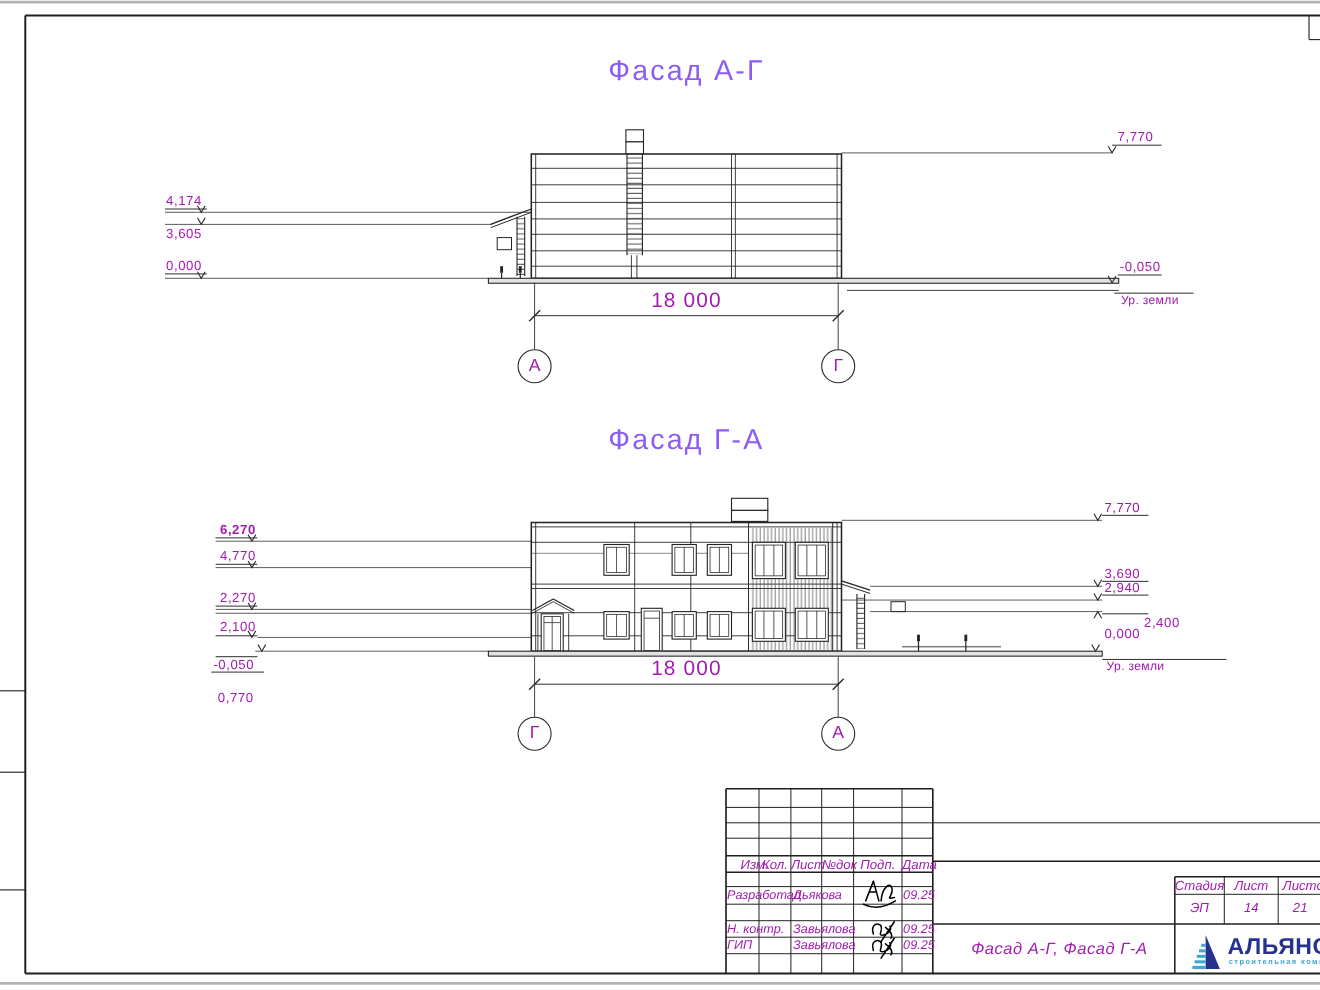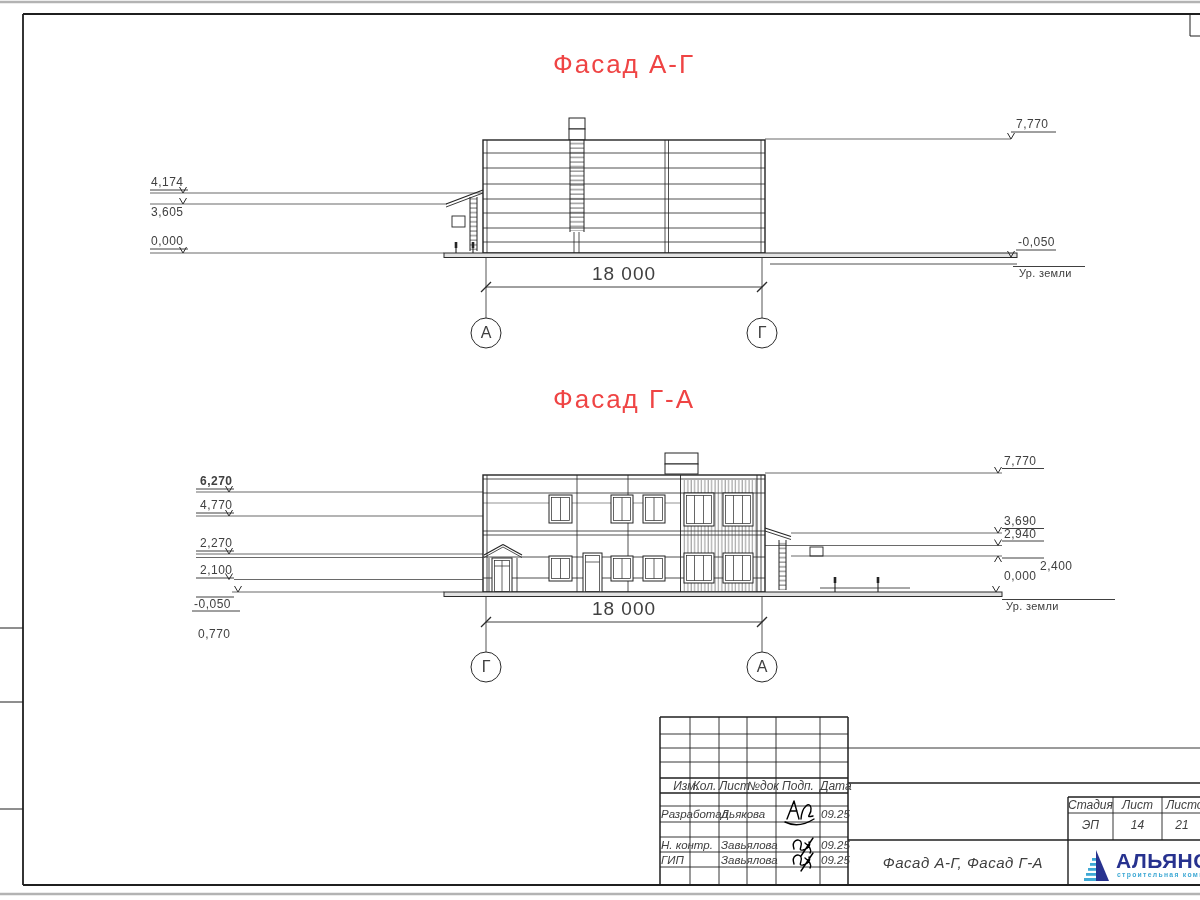--- a/index.html
+++ b/index.html
@@ -1,20 +1,20 @@
 <!DOCTYPE html>
 <html><head>
 <meta charset="utf-8">
 <style>
   html,body{margin:0;padding:0;background:#fff;}
   .sheet{position:relative;width:1200px;height:900px;background:#ffffff;overflow:hidden;
          font-family:"Liberation Sans",sans-serif;color:#1c1c1c;}
   .svg-abs{position:absolute;left:0;top:0;}
-  .lbl{position:absolute;white-space:nowrap;line-height:1.05;color:#404040;}
-  .drawtitle{font-size:26px;letter-spacing:2px;color:#ef4444;}
+  .lbl{position:absolute;white-space:nowrap;line-height:1.05;color:#a21caf;}
+  .drawtitle{font-size:26px;letter-spacing:2px;color:#8b5cf6;}
   .elev{font-size:12px;letter-spacing:0.5px;}
   .elev-sm{font-size:11px;letter-spacing:0.3px;}
   .dim{font-size:19px;letter-spacing:1px;}
   .axis{font-size:16px;}
   .ctr{text-align:center;}
   .tbh{font-size:12px;font-style:italic;}
   .tbr{font-size:11.5px;font-style:italic;}
   .tbt{font-size:15px;font-style:italic;letter-spacing:0.5px;}
   .stage{font-size:12px;font-style:italic;}
   .brand{font-size:21px;font-weight:bold;color:#27328f;letter-spacing:0.5px;}

